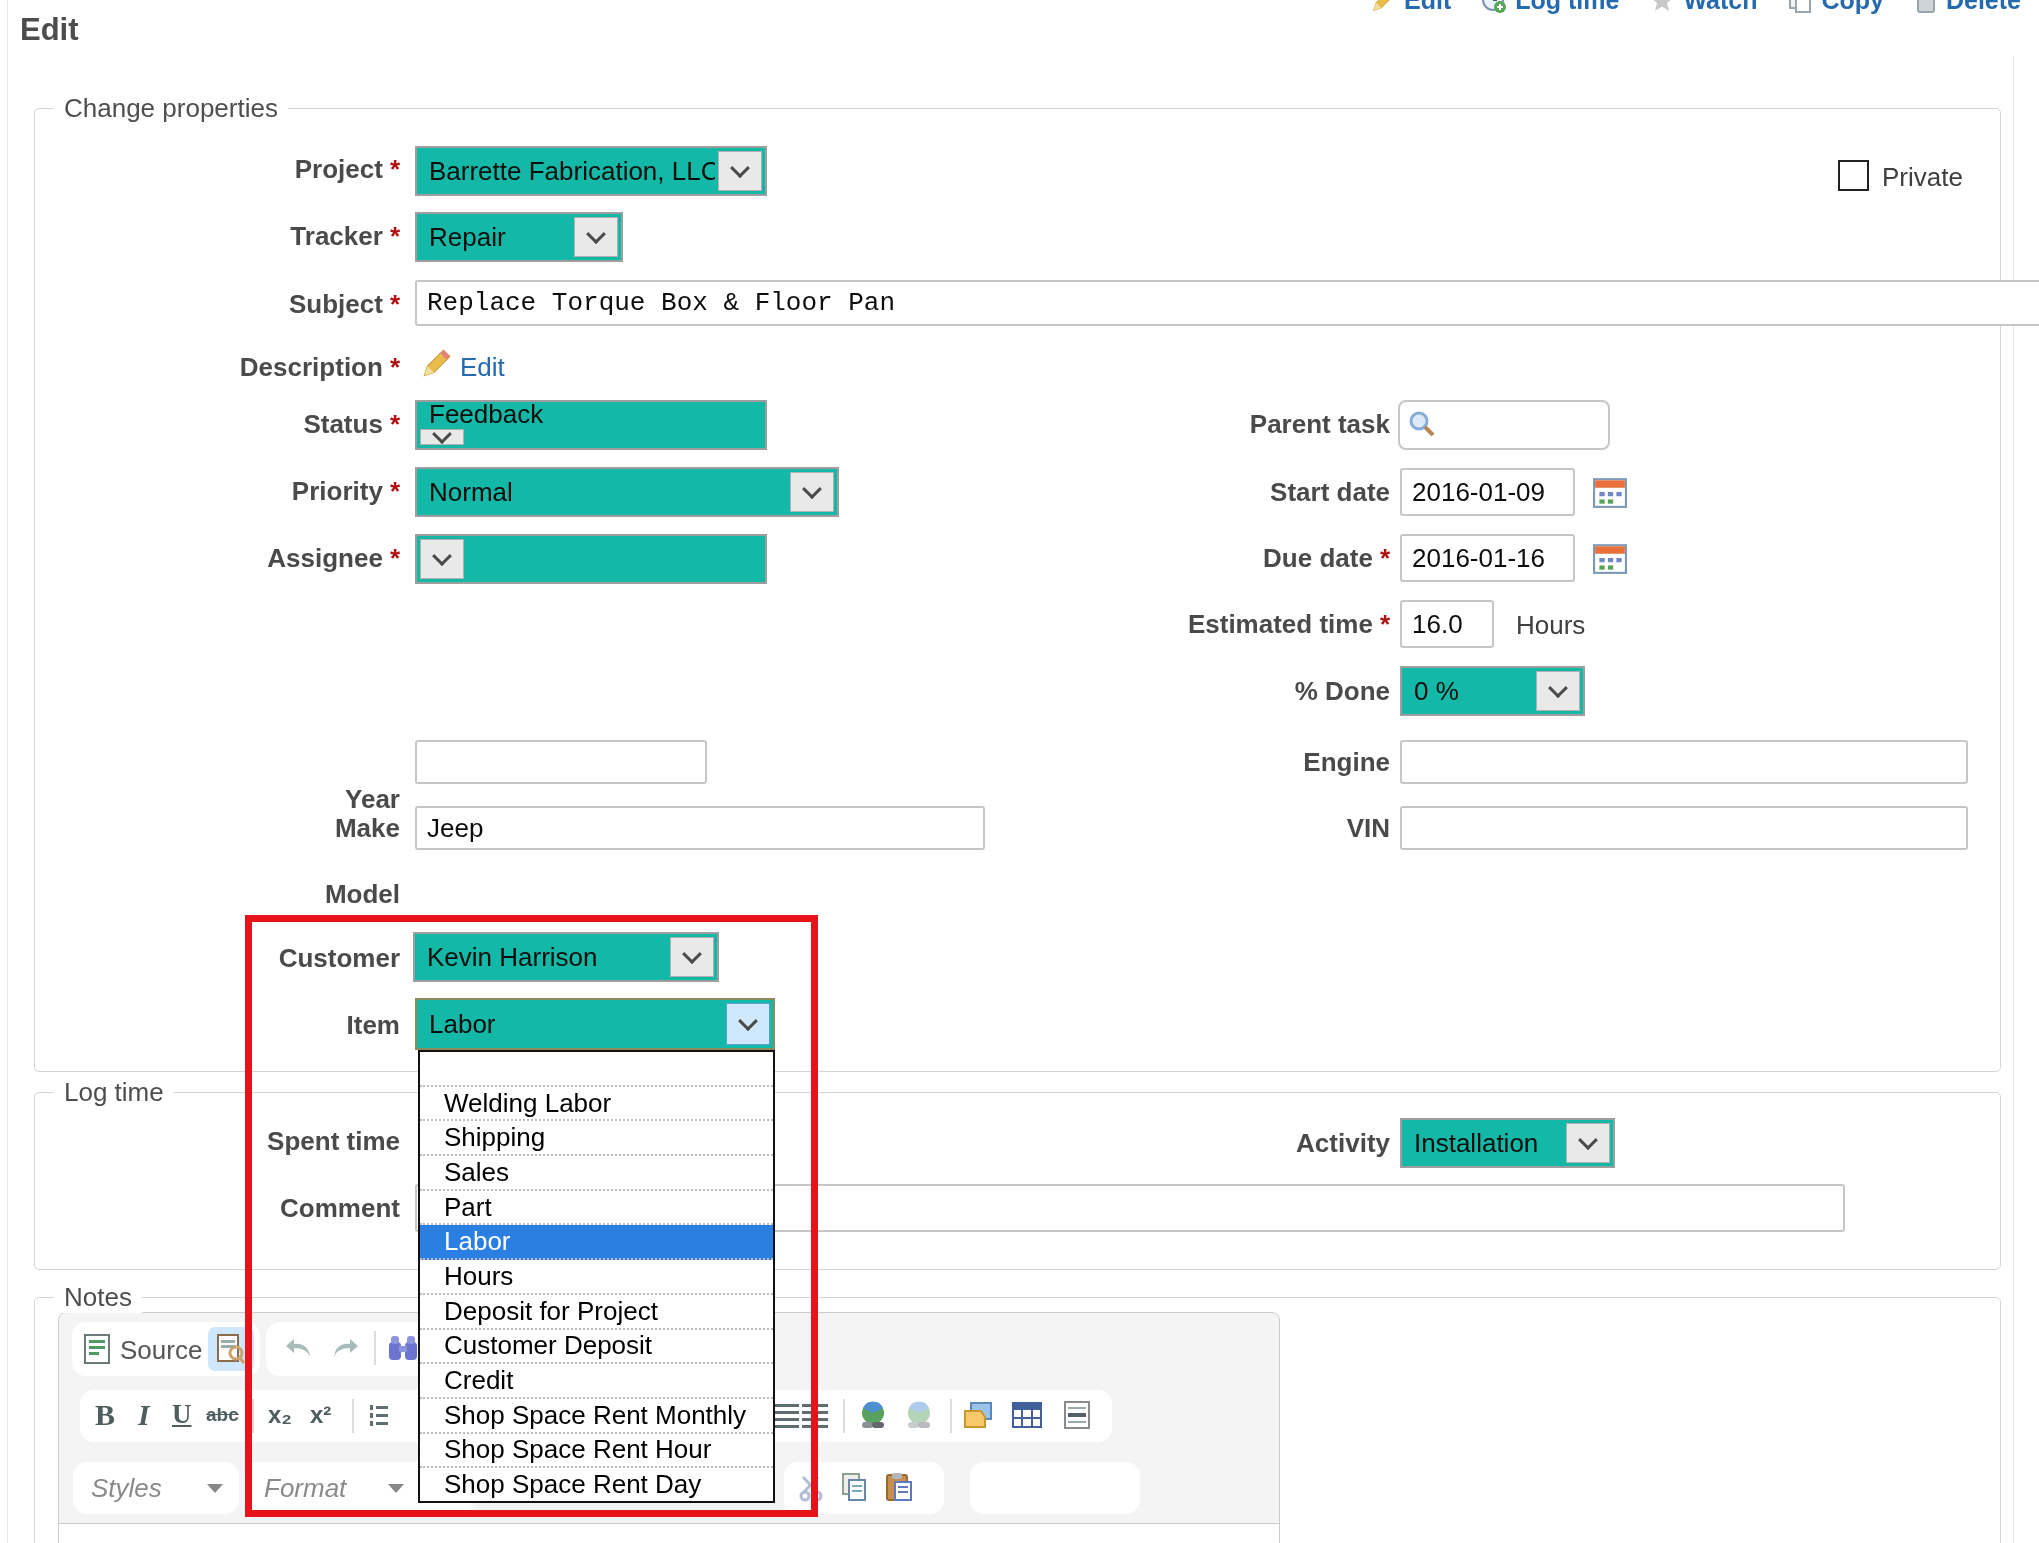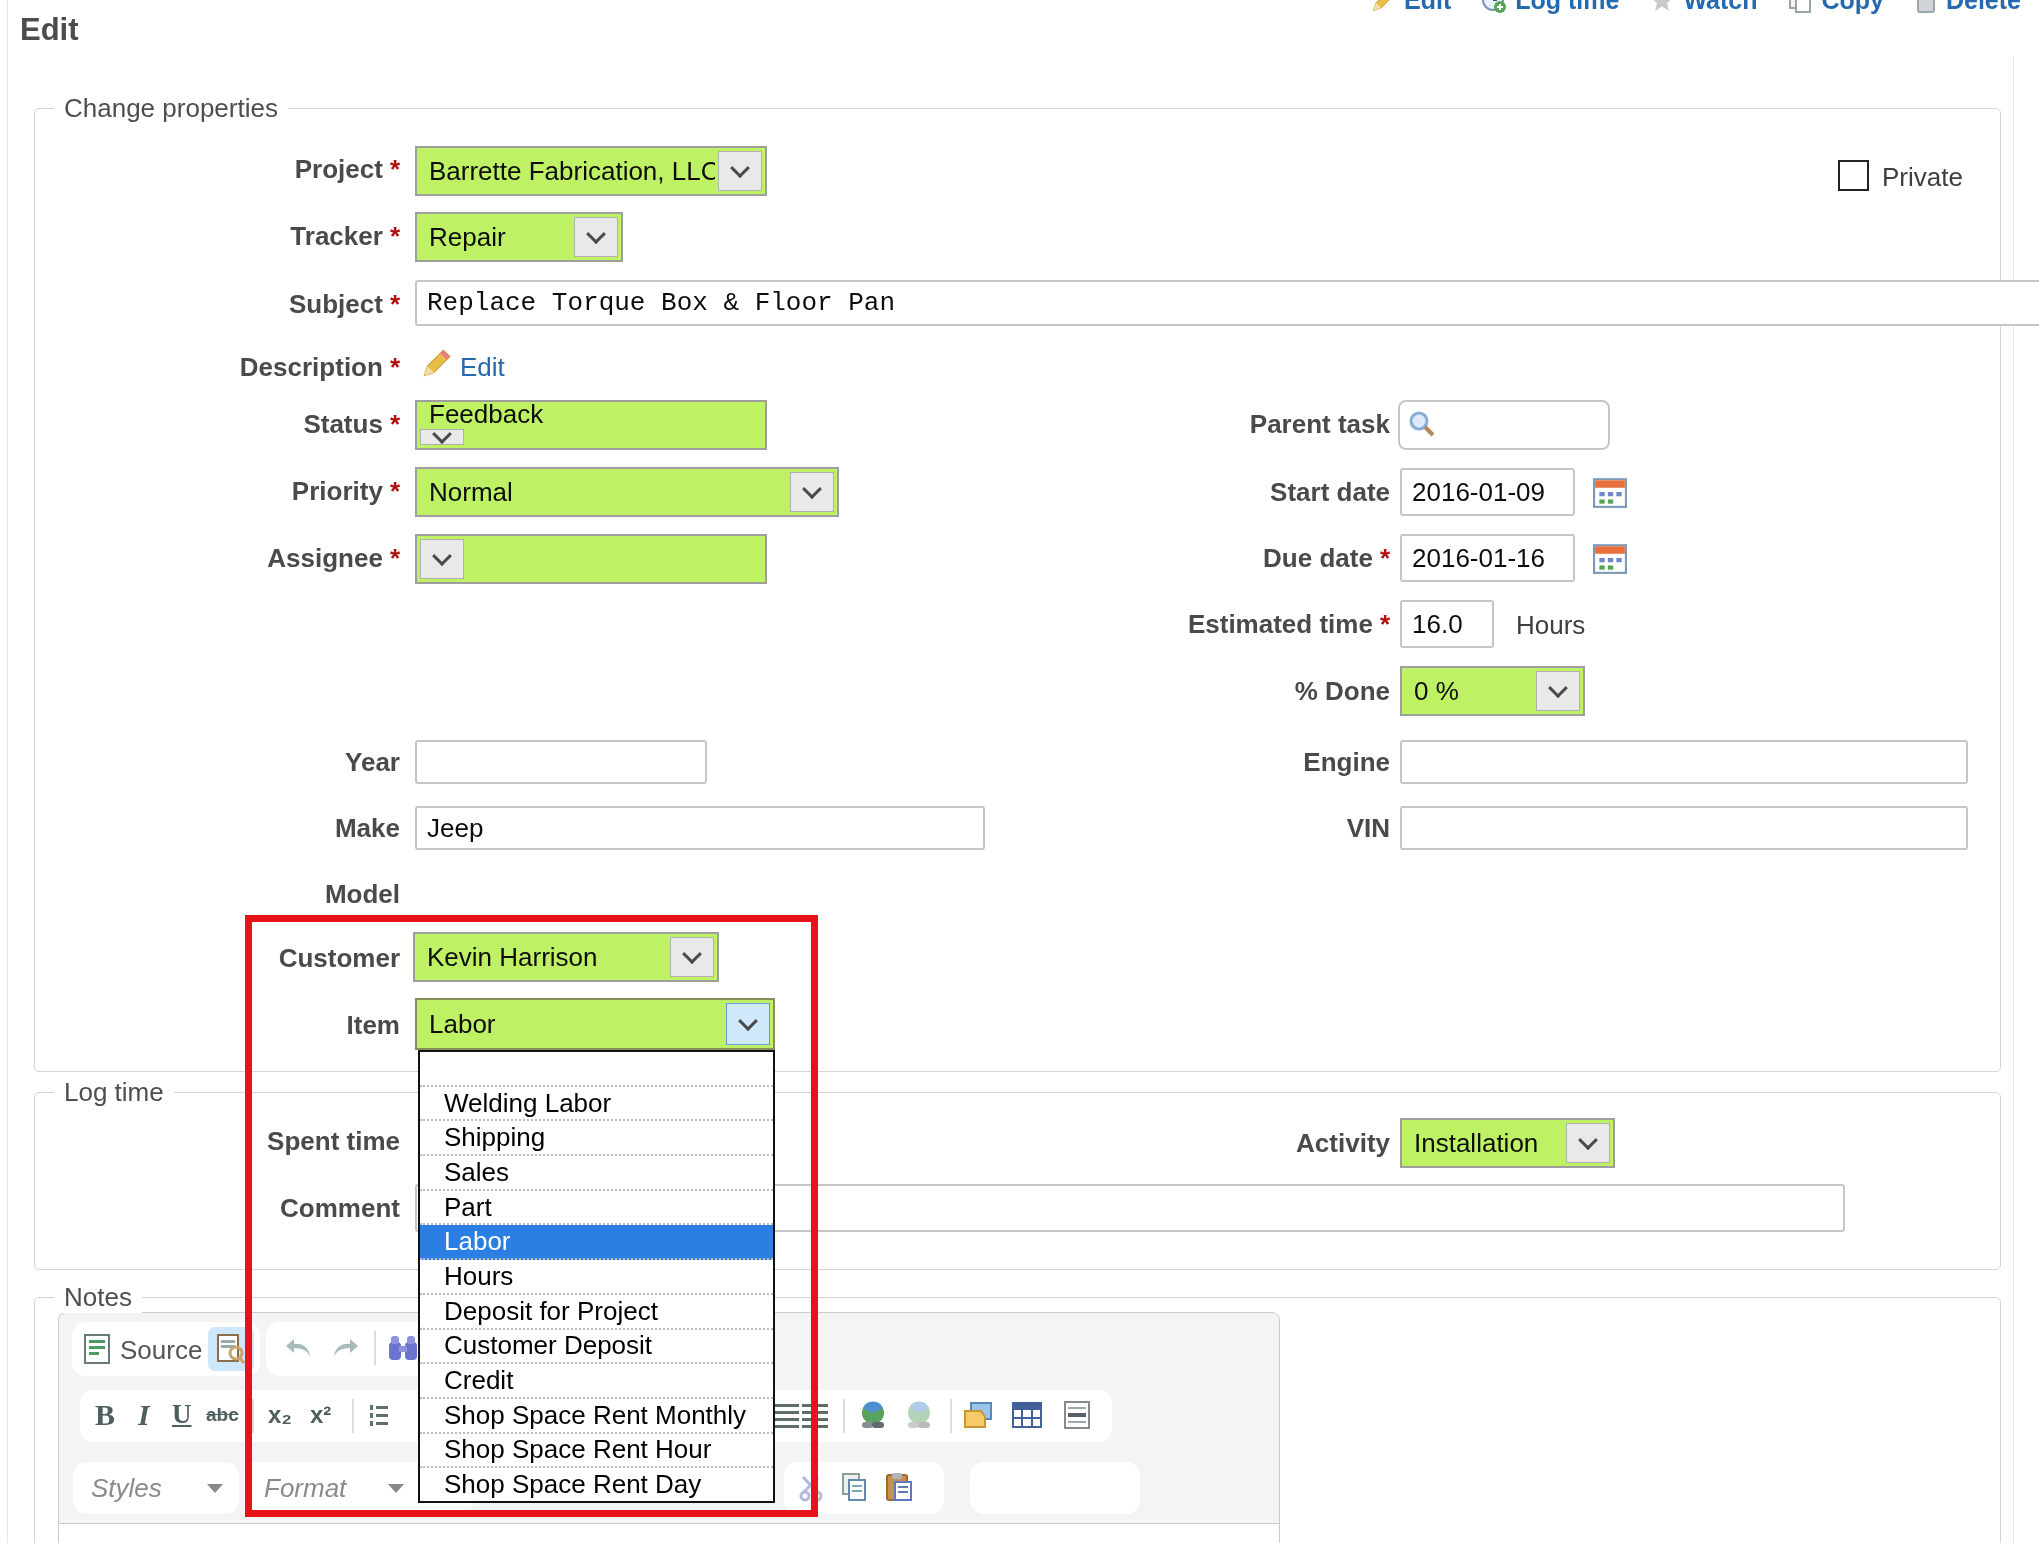--- a/index.html
+++ b/index.html
@@ -13,21 +13,21 @@
              text-decoration:none;white-space:nowrap;cursor:pointer;}
   
   .fieldset{position:absolute;border:1px solid #d4d4d4;border-radius:5px;}
   .legend{position:absolute;background:#fff;padding:0 10px;font-size:26px;color:#4e4e4e;z-index:2;white-space:nowrap;}
   
   .flabel{position:absolute;width:380px;text-align:right;font-size:26px;font-weight:bold;color:#4a4a4a;white-space:nowrap;}
   .req{color:#b01010;margin-left:7px;font-weight:bold;}
   .plain{position:absolute;font-size:26px;color:#3e3e3e;white-space:nowrap;}
   .link{color:#2569af;font-size:26px;text-decoration:none;cursor:pointer;}
   
-  .sel{position:absolute;background:#bef264;border:2px solid #9e9e9e;box-sizing:border-box;display:flex;}
+  .sel{position:absolute;background:#14b8a6;border:2px solid #9e9e9e;box-sizing:border-box;display:flex;}
   .sel .val{flex:1;font-size:26px;color:#0d0d0d;display:flex;align-items:center;padding-left:12px;
             white-space:nowrap;overflow:hidden;}
   .selbtn{width:42px;margin:3px;background:#e9e9e9;border:1px solid #b0b0b0;display:flex;
           align-items:center;justify-content:center;flex:none;}
   .chev{width:11px;height:11px;border-right:3px solid #4a4a4a;border-bottom:3px solid #4a4a4a;
         transform:rotate(45deg) translate(-2px,-2px);}
   .sel.focused{border-color:#8b8b5e;}
   .sel.focused .selbtn{background:#cfe8fb;border-color:#5f9fd8;}
   
   .txt{position:absolute;border:2px solid #c6c6c6;border-radius:3px;box-sizing:border-box;background:#fff;
@@ -233,21 +233,21 @@
   <div class="flabel" style="left:1010px;top:676px;">
     <span>% Done</span>
   </div>
   <div class="sel" style="left:1400px;top:666px;width:185px;height:50px;">
     <span class="val">0 %</span>
     <span class="selbtn">
         <span class="chev"></span>
       </span>
   </div>
 
-  <div class="flabel" style="left:20px;top:747px;">
+  <div class="flabel" style="left:20px;top:784px;">
     <span>Year</span>
   </div>
   <input class="txt" style="left: 415px; top: 740px; width: 292px; height: 44px;" value="">
   <div class="flabel" style="left:1010px;top:747px;">
     <span>Engine</span>
   </div>
   <input class="txt" style="left: 1400px; top: 740px; width: 568px; height: 44px;" value="">
 
   <div class="flabel" style="left:20px;top:813px;">
     <span>Make</span>

